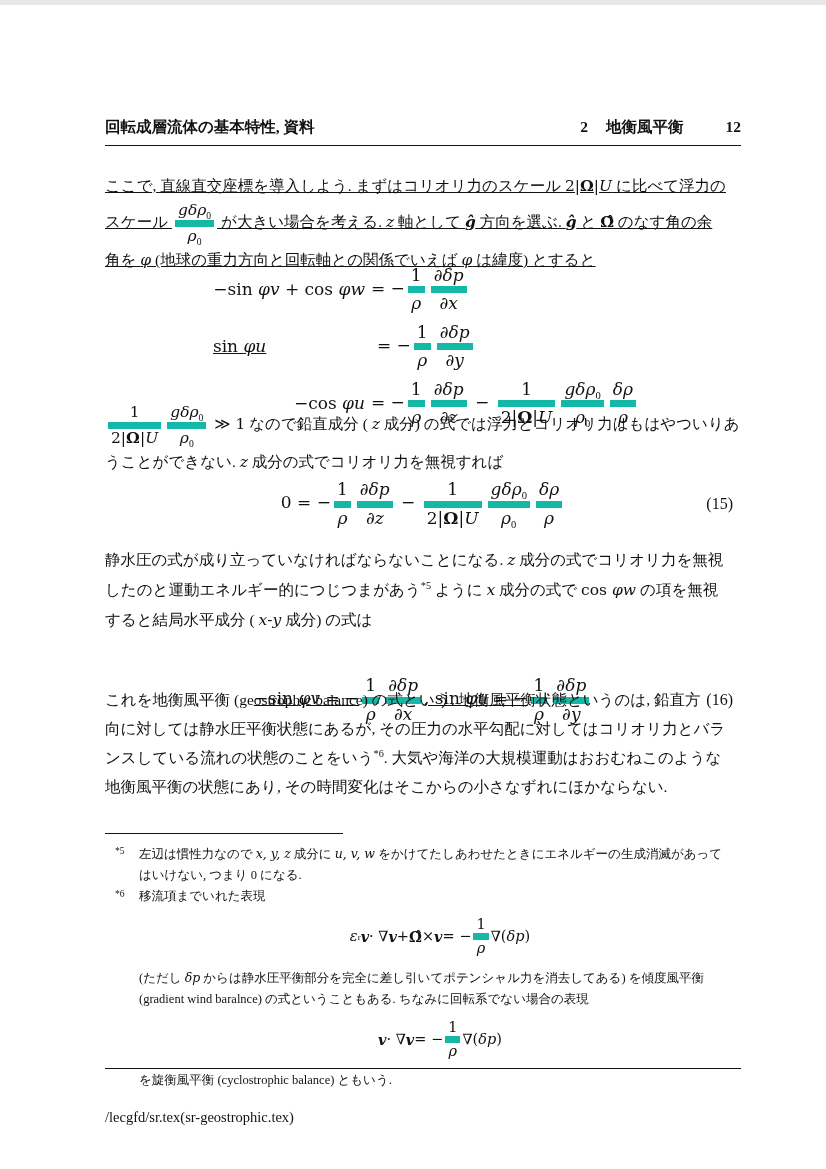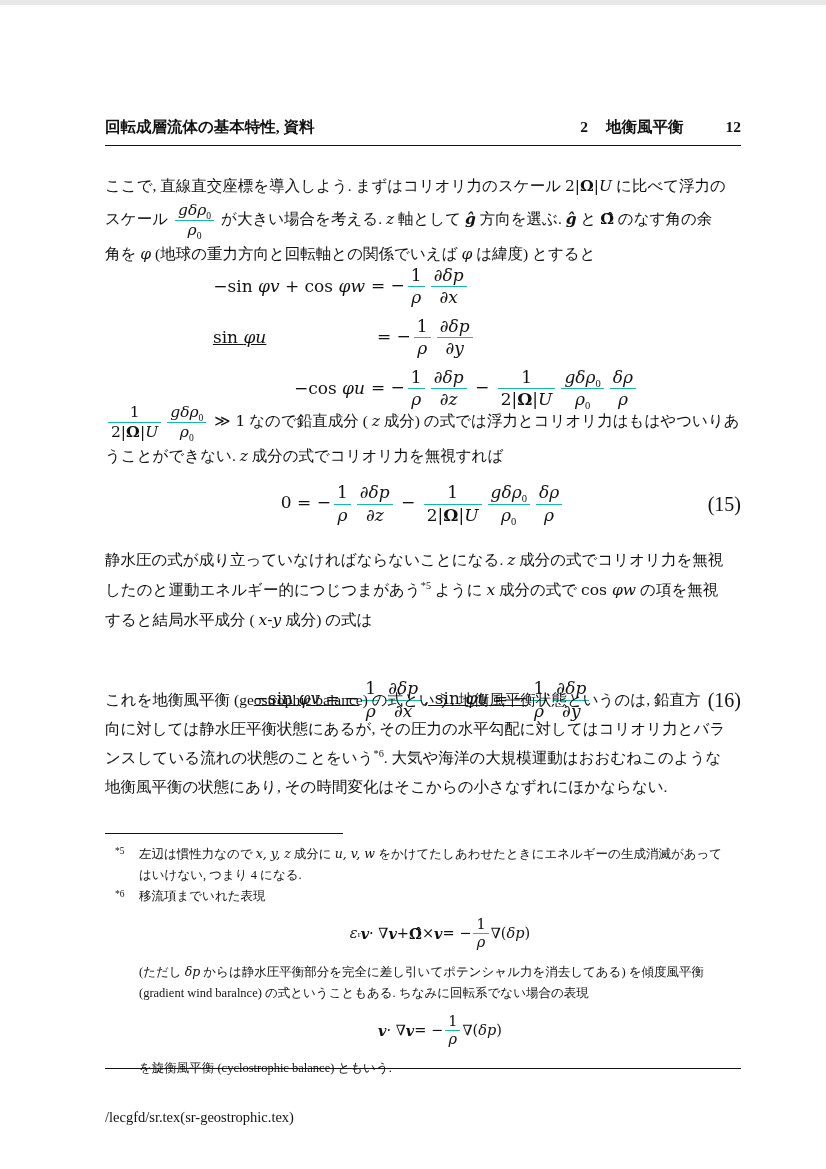--- a/index.html
+++ b/index.html
@@ -21,34 +21,34 @@
   .para .line{white-space:nowrap;}
 
   
   .mr,.mi,.mb,.mbr{font-family:"DejaVu Serif","Liberation Serif",serif;}
   .mi{font-style:italic;}
   .mb{font-style:italic;font-weight:bold;}
   .mbr{font-weight:bold;}
   .sup{vertical-align:super;font-size:0.66em;line-height:0;}
   .sub{vertical-align:sub;font-size:0.62em;line-height:0;}
   .frac{display:inline-block;vertical-align:middle;text-align:center;margin:0 3px;line-height:1.2;}
-  .frac .fn{display:block;border-bottom:1px solid #14b8a6;padding:0 3px;}
+  .frac .fn{display:block;border-bottom:7px solid #14b8a6;padding:0 3px;}
   .frac .fd{display:block;padding:0 3px;}
 
   
   .eqblock{font-size:17px;}
   .eqtable{width:fit-content;margin:0 auto;}
   .eqrow{display:flex;align-items:center;}
   .eqrow + .eqrow{margin-top:7px;}
   .eqlhs{width:158px;text-align:right;white-space:nowrap;}
   .eqlhs.left{text-align:left;padding-left:6px;text-decoration:underline;}
   .eqrhs{text-align:left;white-space:nowrap;padding-left:6px;}
   .eqnum{position:relative;min-height:50px;display:flex;align-items:center;}
   .eqnum .eqbody{margin:0 auto;white-space:nowrap;}
-  .eqnum .tag{position:absolute;right:0;top:50%;transform:translateY(-50%);font-size:20px;}
+  .eqnum .tag{position:absolute;right:8px;top:50%;transform:translateY(-50%);font-size:16px;}
 
   
   .fnrule{top:828px;left:105px;width:238px;}
   .fnarea{top:838px;font-size:12.5px;line-height:21px;}
   .fnpar{position:relative;padding-left:34px;}
   .fnmark{position:absolute;left:10px;top:-2px;font-size:9.5px;}
   .fneq{font-size:14.5px;margin:9px 0;display:flex;justify-content:center;align-items:center;}
   .fneq .frac{margin:0 2px;}
 
   
@@ -63,21 +63,21 @@
   <div class="content hdr">
     <span>回転成層流体の基本特性, 資料</span>
     <span class="hdr-right">
       <span class="secno">2</span>
       <span>地衡風平衡</span>
       <span class="pageno">12</span>
     </span>
   </div>
   <div class="hrule hdr-rule"></div>
 
-  <div class="content para" style="top:166px;">
+  <div class="content para" style="top:166px;text-decoration:underline;">
     <div class="line">ここで, 直線直交座標を導入しよう. まずはコリオリ力のスケール <span class="mr">2|</span><span class="mbr">Ω</span><span class="mr">|</span><span class="mi">U</span> に比べて浮力の</div>
     <div class="line">スケール <span class="frac"><span class="fn"><span class="mi">gδρ</span><span class="sub">0</span></span><span class="fd"><span class="mi">ρ</span><span class="sub">0</span></span></span> が大きい場合を考える. <span class="mi">z</span> 軸として <span class="mb">ĝ</span> 方向を選ぶ. <span class="mb">ĝ</span> と <span class="mbr">Ω̂</span> のなす角の余</div>
     <div class="line">角を <span class="mi">φ</span> (地球の重力方向と回転軸との関係でいえば <span class="mi">φ</span> は緯度) とすると</div>
   </div>
 
   <div class="content eqblock" style="top:260px;">
     <div class="eqtable">
       <div class="eqrow">
         <span class="eqlhs"><span class="mr">−sin </span><span class="mi">φv</span><span class="mr"> + cos </span><span class="mi">φw</span></span>
         <span class="eqrhs"><span class="mr">= −</span><span class="frac"><span class="fn"><span class="mr">1</span></span><span class="fd"><span class="mi">ρ</span></span></span><span class="frac"><span class="fn"><span class="mi">∂δp</span></span><span class="fd"><span class="mi">∂x</span></span></span></span>
@@ -120,21 +120,21 @@
     <div class="line">ンスしている流れの状態のことをいう<span class="sup">*6</span>. 大気や海洋の大規模運動はおおむねこのような</div>
     <div class="line">地衡風平衡の状態にあり, その時間変化はそこからの小さなずれにほかならない.</div>
   </div>
 
   <div class="hrule fnrule"></div>
 
   <div class="content fnarea" style="top:838px;">
     <div class="fnpar">
       <span class="fnmark">*5</span>
       <div class="line">左辺は慣性力なので <span class="mi">x, y, z</span> 成分に <span class="mi">u, v, w</span> をかけてたしあわせたときにエネルギーの生成消滅があって</div>
-      <div class="line">はいけない, つまり 4 になる.</div>
+      <div class="line">はいけない, つまり 0 になる.</div>
     </div>
     <div class="fnpar">
       <span class="fnmark">*6</span>
       <div class="line">移流項までいれた表現</div>
       <div class="fneq">
           <span class="mi">ε</span>
           <span class="sub">r</span>
           <span class="mb">v</span>
           <span class="mr"> · ∇</span>
           <span class="mb">v</span>

